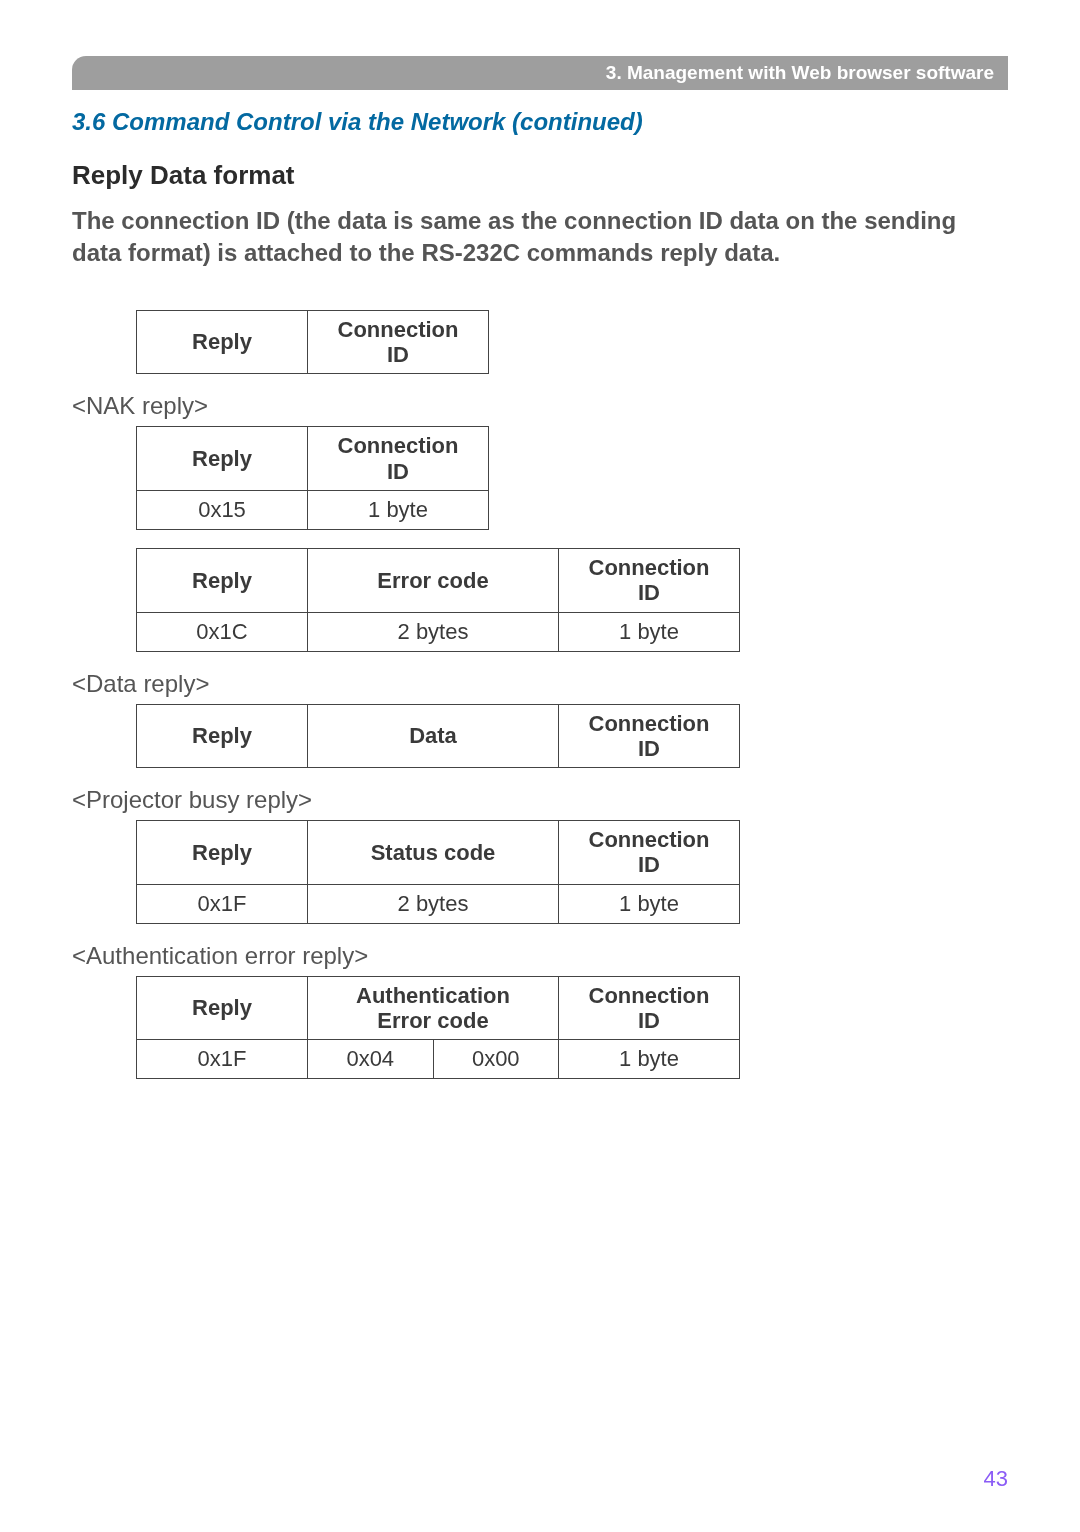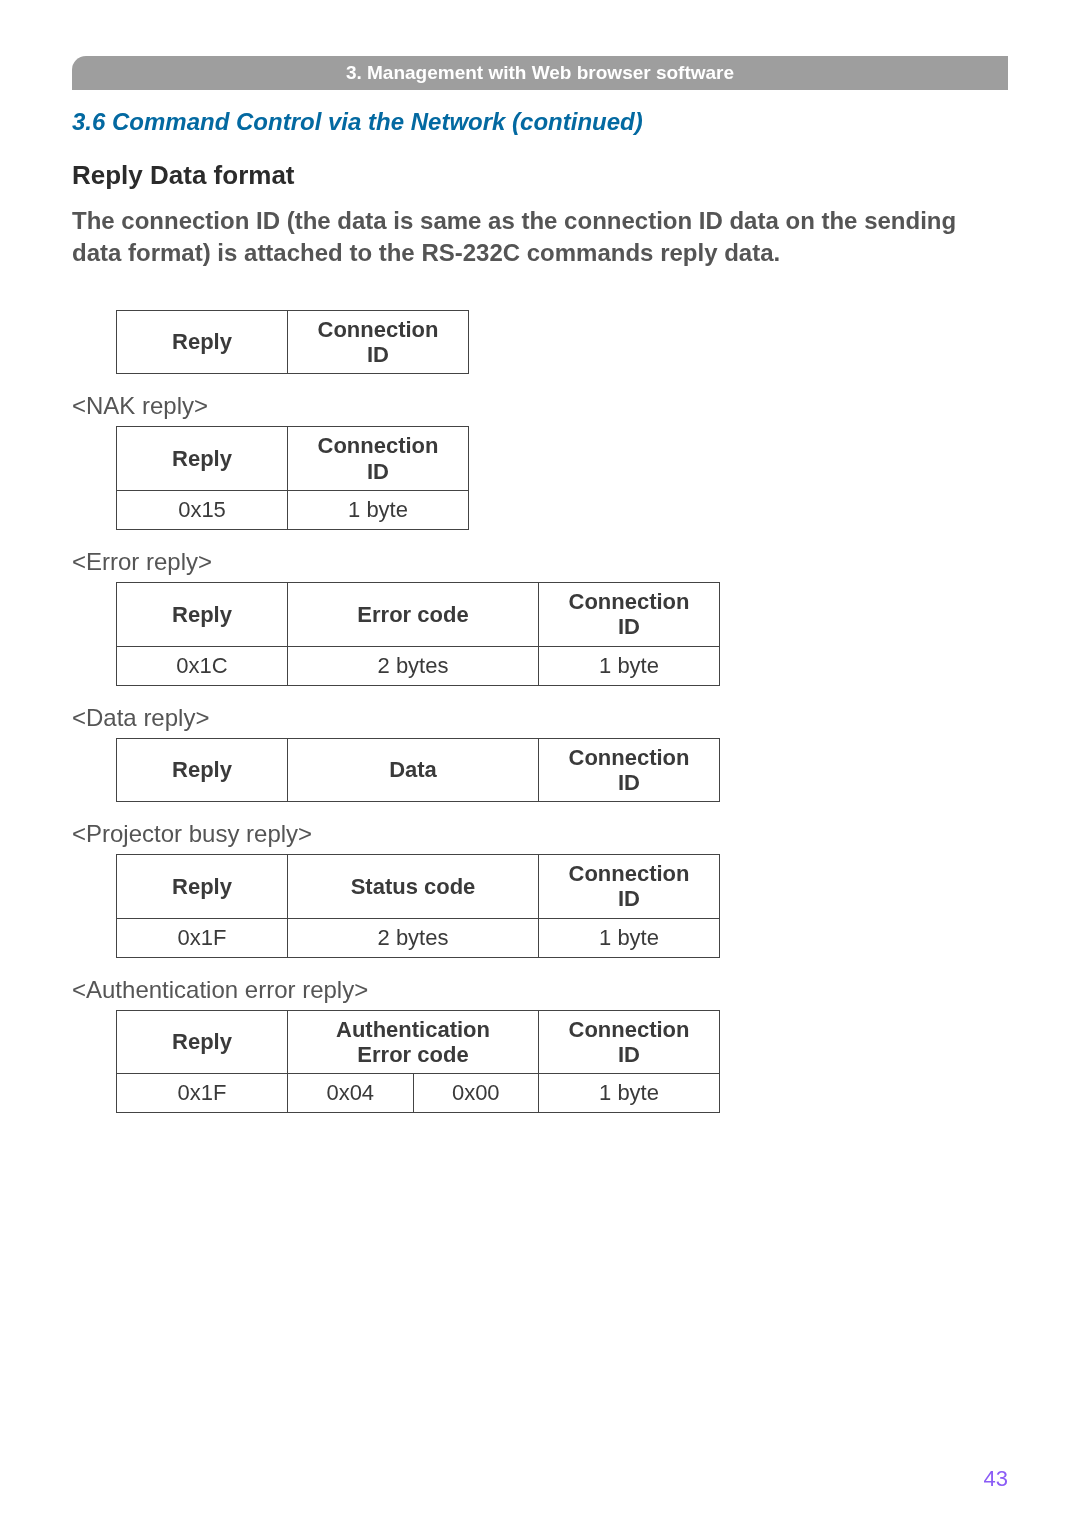--- a/index.html
+++ b/index.html
@@ -16,21 +16,21 @@
   .page {
     padding: 56px 72px 40px 72px;
   }
   .banner {
     background: #9e9e9e;
     color: #fff;
     font-weight: bold;
     font-size: 19px;
     padding: 6px 14px 6px 14px;
     border-radius: 14px 0 0 0;
-    text-align: center;
+    text-align: right;
     margin-bottom: 18px;
   }
   .subtitle {
     font-style: italic;
     font-weight: bold;
     font-size: 24px;
     color: #0369a1;
     margin: 8px 0 24px 0;
   }
   .section-heading {
@@ -46,21 +46,21 @@
     margin: 0 0 40px 0;
     font-weight: bold;
   }
   .label {
     font-size: 24px;
     color: #555;
     margin: 10px 0 6px 0;
   }
   table {
     border-collapse: collapse;
-    margin: 0 0 18px 44px;
+    margin: 0 0 18px 64px;
   }
   th, td {
     border: 1px solid #444;
     text-align: center;
     font-size: 22px;
     color: #3a3a3a;
     padding: 6px 10px;
     vertical-align: middle;
   }
   th {
@@ -111,21 +111,20 @@
       <th class="w-reply">Reply</th>
       <th class="w-conn">Connection<br>ID</th>
     </tr>
     <tr>
       <td>0x15</td>
       <td>1 byte</td>
     </tr>
   </tbody>
     </table>
 
-  <div class="label">&lt;Error reply&gt;</div>
   <table>
     <tbody>
         <tr>
       <th class="w-reply">Reply</th>
       <th class="w-mid">Error code</th>
       <th class="w-conn">Connection<br>ID</th>
     </tr>
     <tr>
       <td>0x1C</td>
       <td>2 bytes</td>

